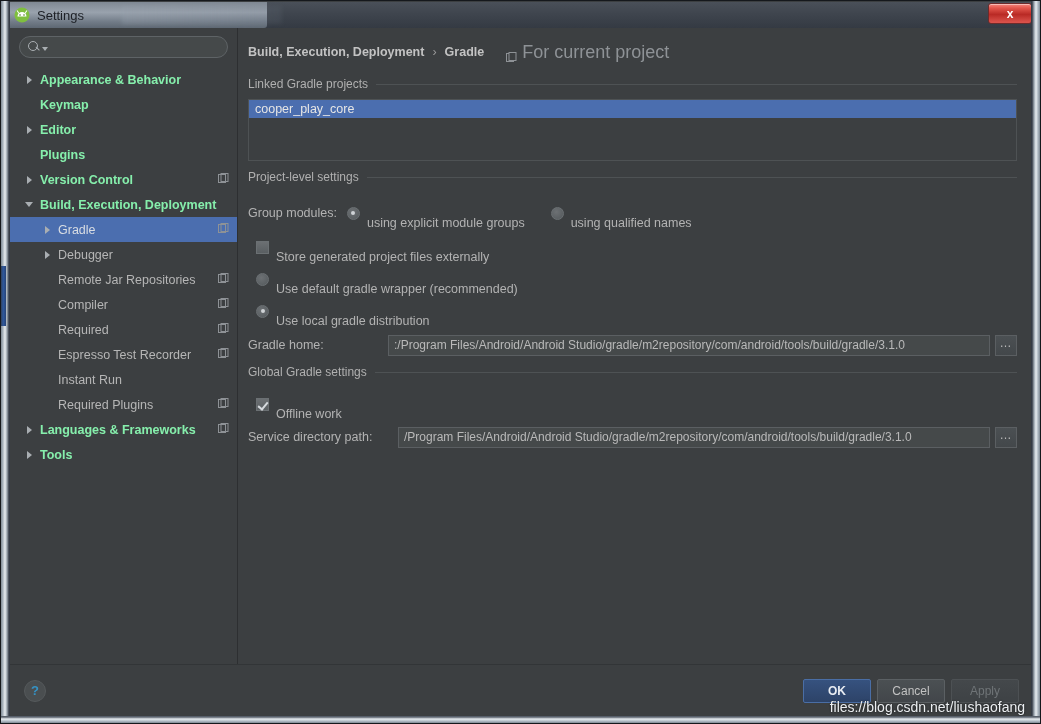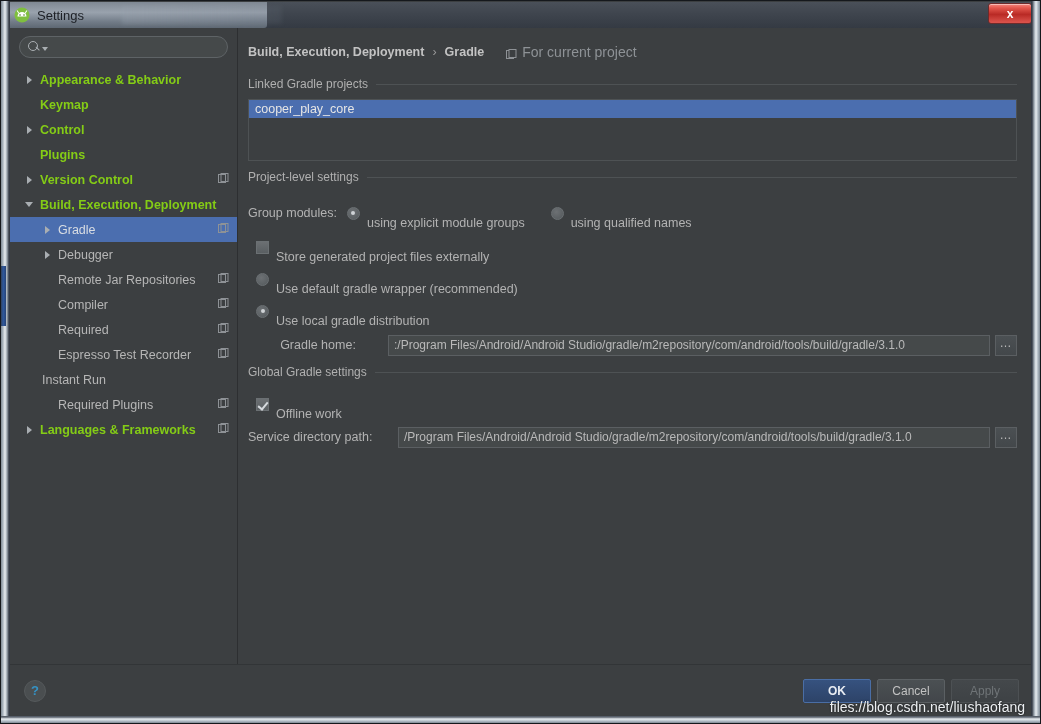--- a/index.html
+++ b/index.html
@@ -187,21 +187,21 @@
   .twisty.open::after {
     content: ""; position: absolute; left: 1px; top: 3px;
     border-top: 5px solid #a9aeb2;
     border-left: 4px solid transparent;
     border-right: 4px solid transparent;
   }
   .tree-label {
     font-size: 12.5px;
     color: #b6b6b6;
   }
-  .tree-row.bold .tree-label { font-weight: bold; color: #84cc16; text-align: center; }
+  .tree-row.bold .tree-label { font-weight: bold; color: #86efac; text-align: center; }
   .tree-row.selected .tree-label { color: #d9dde3; }
   .proj-icon {
     position: absolute; right: 8px; top: 6px;
     width: 11px; height: 11px;
   }
 
   
   #right-pane {
     flex: 1;
     background: #3c3f41;
@@ -209,21 +209,21 @@
     padding: 0;
     min-width: 0;
   }
   #breadcrumb {
     display: flex; align-items: center;
     padding: 14px 0 0 10px;
     height: 34px;
   }
   .bc-part { font-weight: bold; font-size: 12.5px; color: #c3c3c3; }
   .bc-sep { margin: 0 8px; color: #9b9b9b; font-size: 12.5px; }
-  .bc-scope { margin-left: 22px; display: flex; align-items: center; color: #8e9296; font-size: 14px;}
+  .bc-scope { margin-left: 22px; display: flex; align-items: center; color: #8e9296; font-size: 18px;}
   .bc-scope .proj-icon2 { width: 11px; height: 11px; margin-right: 5px; }
 
   #settings-body { padding: 6px 14px 0 10px; }
 
   .group-title-row {
     display: flex; align-items: center;
     margin-top: 8px;
     height: 16px;
   }
   .group-title-row .gt-label {
@@ -404,21 +404,21 @@
             <div class="tree-row bold" style="padding-left: 14px;">
               <span class="twisty closed"></span>
               <span class="tree-label">Appearance &amp; Behavior</span>
             </div>
             <div class="tree-row bold" style="padding-left: 14px;">
               <span class="twisty"></span>
               <span class="tree-label">Keymap</span>
             </div>
             <div class="tree-row bold" style="padding-left: 14px;">
               <span class="twisty closed"></span>
-              <span class="tree-label">Control</span>
+              <span class="tree-label">Editor</span>
             </div>
             <div class="tree-row bold" style="padding-left: 14px;">
               <span class="twisty"></span>
               <span class="tree-label">Plugins</span>
             </div>
             <div class="tree-row bold" style="padding-left: 14px;">
               <span class="twisty closed"></span>
               <span class="tree-label">Version Control</span>
               <span class="proj-icon"><svg width="11" height="11" viewBox="0 0 11 11">
                   <rect x="0.5" y="1.5" width="7" height="8" fill="none" stroke="#8e9296"></rect>
@@ -466,39 +466,43 @@
                 </svg></span>
             </div>
             <div class="tree-row" style="padding-left: 32px;">
               <span class="twisty"></span>
               <span class="tree-label">Espresso Test Recorder</span>
               <span class="proj-icon"><svg width="11" height="11" viewBox="0 0 11 11">
                   <rect x="0.5" y="1.5" width="7" height="8" fill="none" stroke="#8e9296"></rect>
                   <rect x="3" y="0.5" width="7" height="8" fill="none" stroke="#8e9296"></rect>
                 </svg></span>
             </div>
-            <div class="tree-row" style="padding-left: 16px;">
+            <div class="tree-row" style="padding-left: 32px;">
               <span class="twisty"></span>
               <span class="tree-label">Instant Run</span>
             </div>
             <div class="tree-row" style="padding-left: 32px;">
               <span class="twisty"></span>
               <span class="tree-label">Required Plugins</span>
               <span class="proj-icon"><svg width="11" height="11" viewBox="0 0 11 11">
                   <rect x="0.5" y="1.5" width="7" height="8" fill="none" stroke="#8e9296"></rect>
                   <rect x="3" y="0.5" width="7" height="8" fill="none" stroke="#8e9296"></rect>
                 </svg></span>
             </div>
             <div class="tree-row bold" style="padding-left: 14px;">
               <span class="twisty closed"></span>
               <span class="tree-label">Languages &amp; Frameworks</span>
               <span class="proj-icon"><svg width="11" height="11" viewBox="0 0 11 11">
                   <rect x="0.5" y="1.5" width="7" height="8" fill="none" stroke="#8e9296"></rect>
                   <rect x="3" y="0.5" width="7" height="8" fill="none" stroke="#8e9296"></rect>
                 </svg></span>
+            </div>
+            <div class="tree-row bold" style="padding-left: 14px;">
+              <span class="twisty closed"></span>
+              <span class="tree-label">Tools</span>
             </div>
           </div>
       </div>
 
       <div id="right-pane">
 
         <div id="breadcrumb">
           <span class="bc-part">Build, Execution, Deployment</span>
           <span class="bc-sep">›</span>
           <span class="bc-part">Gradle</span>
@@ -547,21 +551,21 @@
             <span class="radio"></span>
             <span class="opt-label">Use default gradle wrapper (recommended)</span>
           </div>
 
           <div class="form-row" style="margin-top:12px;padding-left:8px;">
             <span class="radio checked"></span>
             <span class="opt-label">Use local gradle distribution</span>
           </div>
 
           <div class="form-row" style="margin-top:14px;">
-            <span class="form-label" style="width:140px;text-align:center;">Gradle home:</span>
+            <span class="form-label" style="width:140px;">Gradle home:</span>
             <span class="text-field" style="flex:1;">:/Program Files/Android/Android Studio/gradle/m2repository/com/android/tools/build/gradle/3.1.0</span>
             <span class="browse-btn">…</span>
           </div>
 
           <div class="group-title-row" style="margin-top:9px;">
             <span class="gt-label">Global Gradle settings</span>
             <span class="gt-line"></span>
           </div>
 
           <div class="form-row" style="margin-top:14px;padding-left:8px;">

